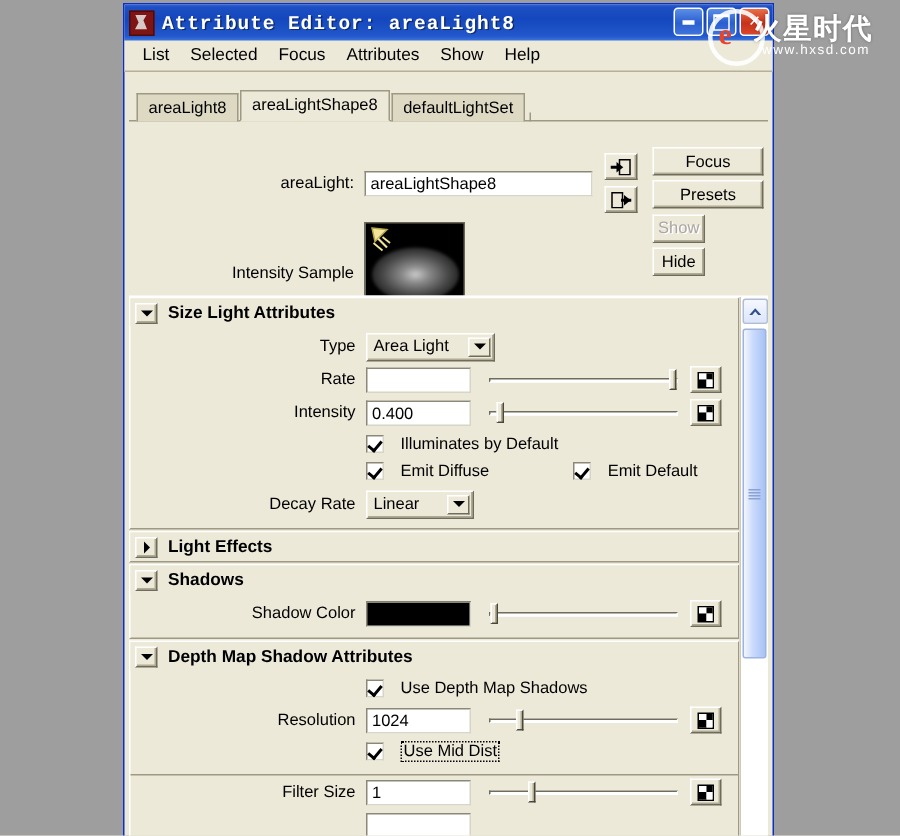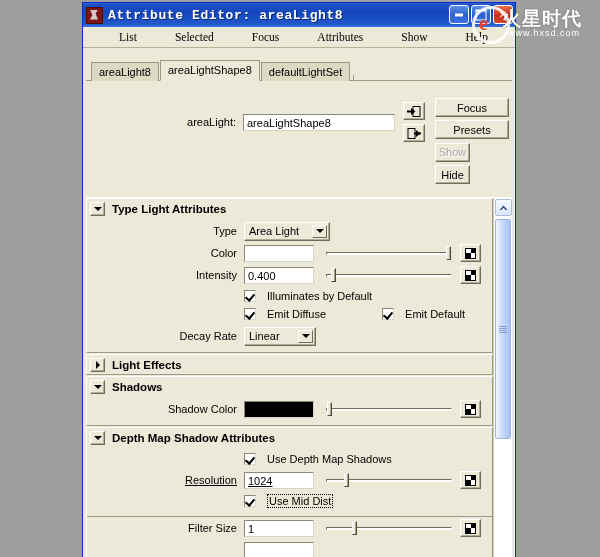--- a/index.html
+++ b/index.html
@@ -48,22 +48,22 @@
   .tbtn .g{position:absolute;left:50%;top:50%;transform:translate(-50%,-50%);
     color:#fff;font-size:10px;line-height:1;font-family:"Liberation Sans",sans-serif;}
   .tbtn.min .g{width:8px;height:3px;background:#fff;}
   .tbtn.max .g{width:9px;height:8px;border:1px solid #fff;border-top-width:2px;background:transparent;}
 
   .menubar{
     height:20px;background:#ece9d8;border-bottom:1px solid #b5b096;
     display:flex;align-items:center;padding-left:5px;
   }
   .menu-item{
-    font-family:Liberation Serif, serif;
-    font-size:11.5px;color:#000;padding:1px 7px;cursor:default;white-space:nowrap;margin-left:24px;
+    font-family:Liberation Sans, sans-serif;
+    font-size:11.5px;color:#000;padding:1px 7px;cursor:default;white-space:nowrap;
   }
 
   
   .tabstrip{
     position:relative;height:27px;margin:5px 3px 0 3px;
     border-bottom:1px solid #9d9984;display:flex;align-items:flex-end;padding-left:5px;
   }
   .tab{
     font-size:11px;color:#000;background:#ddd9c3;
     border:1px solid #9d9984;border-bottom:none;
@@ -333,46 +333,58 @@
       </div>
 
       <div class="rbtns">
         <div class="rbtn">Focus</div>
         <div class="rbtn">Presets</div>
         <div>
           <span class="rbtn half disabled">Show</span><span class="rbtn half">Hide</span>
         </div>
       </div>
 
+      <div class="samplerow">
+        <div class="lbl sample-label">Intensity Sample</div>
+        <div class="sample-img">
+          <div class="sample-glow"></div>
+          <svg class="sample-icon" width="20" height="20" viewBox="0 0 20 20">
+            <path d="M2 2 L12 3 L4 11 Z" fill="#f2e49a" stroke="#b9a64a" stroke-width="1"></path>
+            <path d="M6 9 L12 15" stroke="#f2e49a" stroke-width="1.4"></path>
+            <path d="M9 8 L14 12" stroke="#f2e49a" stroke-width="1.2"></path>
+            <path d="M3 12 L9 17" stroke="#f2e49a" stroke-width="1.2"></path>
+          </svg>
+        </div>
+      </div>
     </div>
 
     <div class="attrarea">
       <div class="attrcontent">
 
         <div class="section">
           <div class="section-head">
             <div class="arrowbtn">
                 <span class="tri-down"></span>
               </div>
-            <div class="section-title">Type Light Attributes</div>
+            <div class="section-title">Size Light Attributes</div>
           </div>
           <div class="section-body">
 
             <div class="row">
               <div class="rlabel">Type</div>
               <div class="combo">
                 <span class="ctext">Area Light</span>
                 <span class="carrow">
                     <span class="tri-down"></span>
                   </span>
               </div>
             </div>
 
             <div class="row">
-              <div class="rlabel">Color</div>
+              <div class="rlabel">Rate</div>
               <div class="field color"></div>
               <div class="slider">
                 <div class="track"></div>
                 <div class="thumb" style="left:120px;"></div>
               </div>
               <div class="mapbtn">
                   <span class="checker">
                     <i></i>
                     <i></i>
                     <i></i>
@@ -470,21 +482,21 @@
             <div class="section-title">Depth Map Shadow Attributes</div>
           </div>
           <div class="section-body">
 
             <div class="cbrow">
               <div class="pad"></div>
               <div class="cb checked"></div>
               <div class="cb-label">Use Depth Map Shadows</div>
             </div>
 
-            <div class="row" style="margin-top:2px;text-decoration:underline;">
+            <div class="row" style="margin-top:2px;">
               <div class="rlabel">Resolution</div>
               <div class="field w70">1024</div>
               <div class="slider">
                 <div class="track"></div>
                 <div class="thumb" style="left:18px;"></div>
               </div>
               <div class="mapbtn">
                   <span class="checker">
                     <i></i>
                     <i></i>

